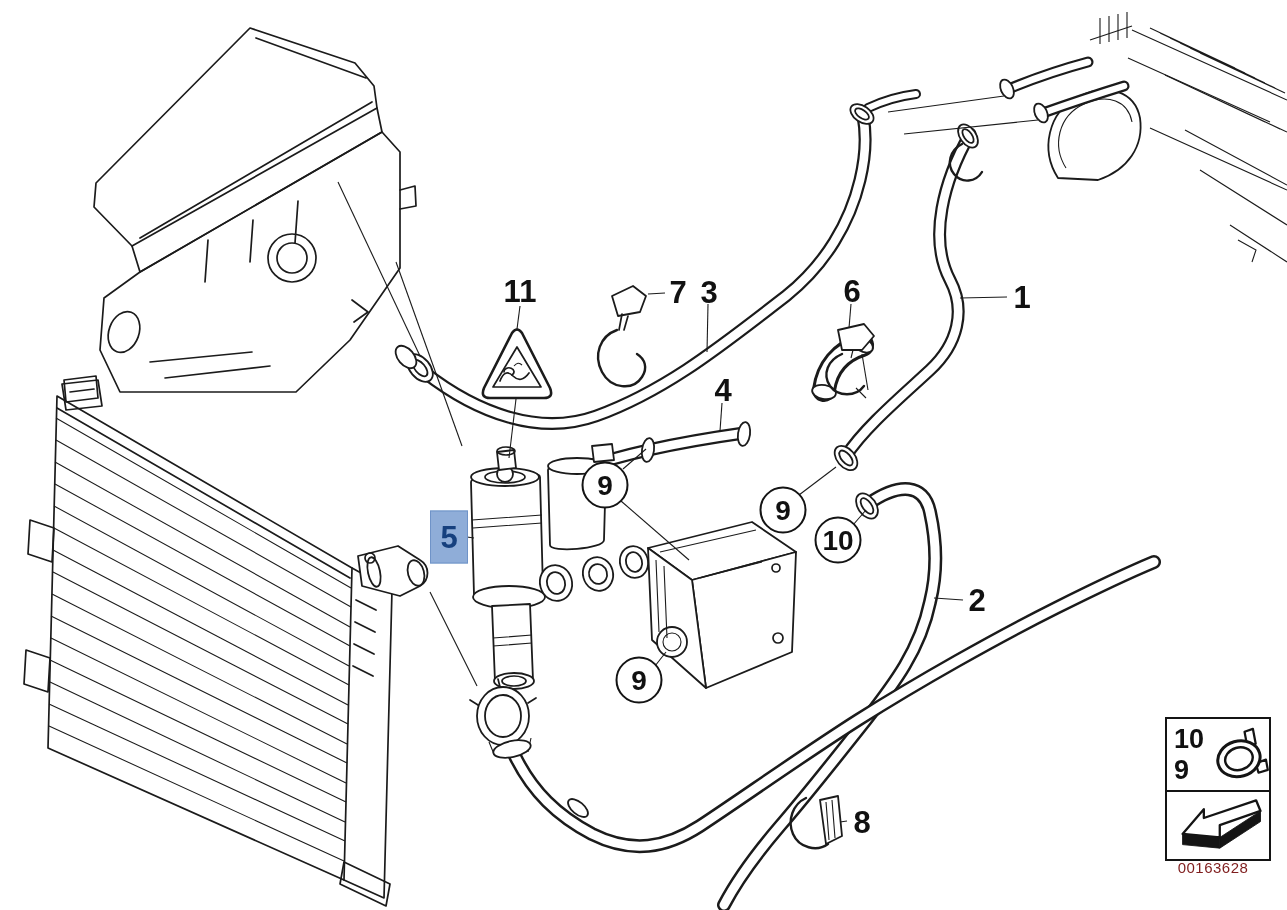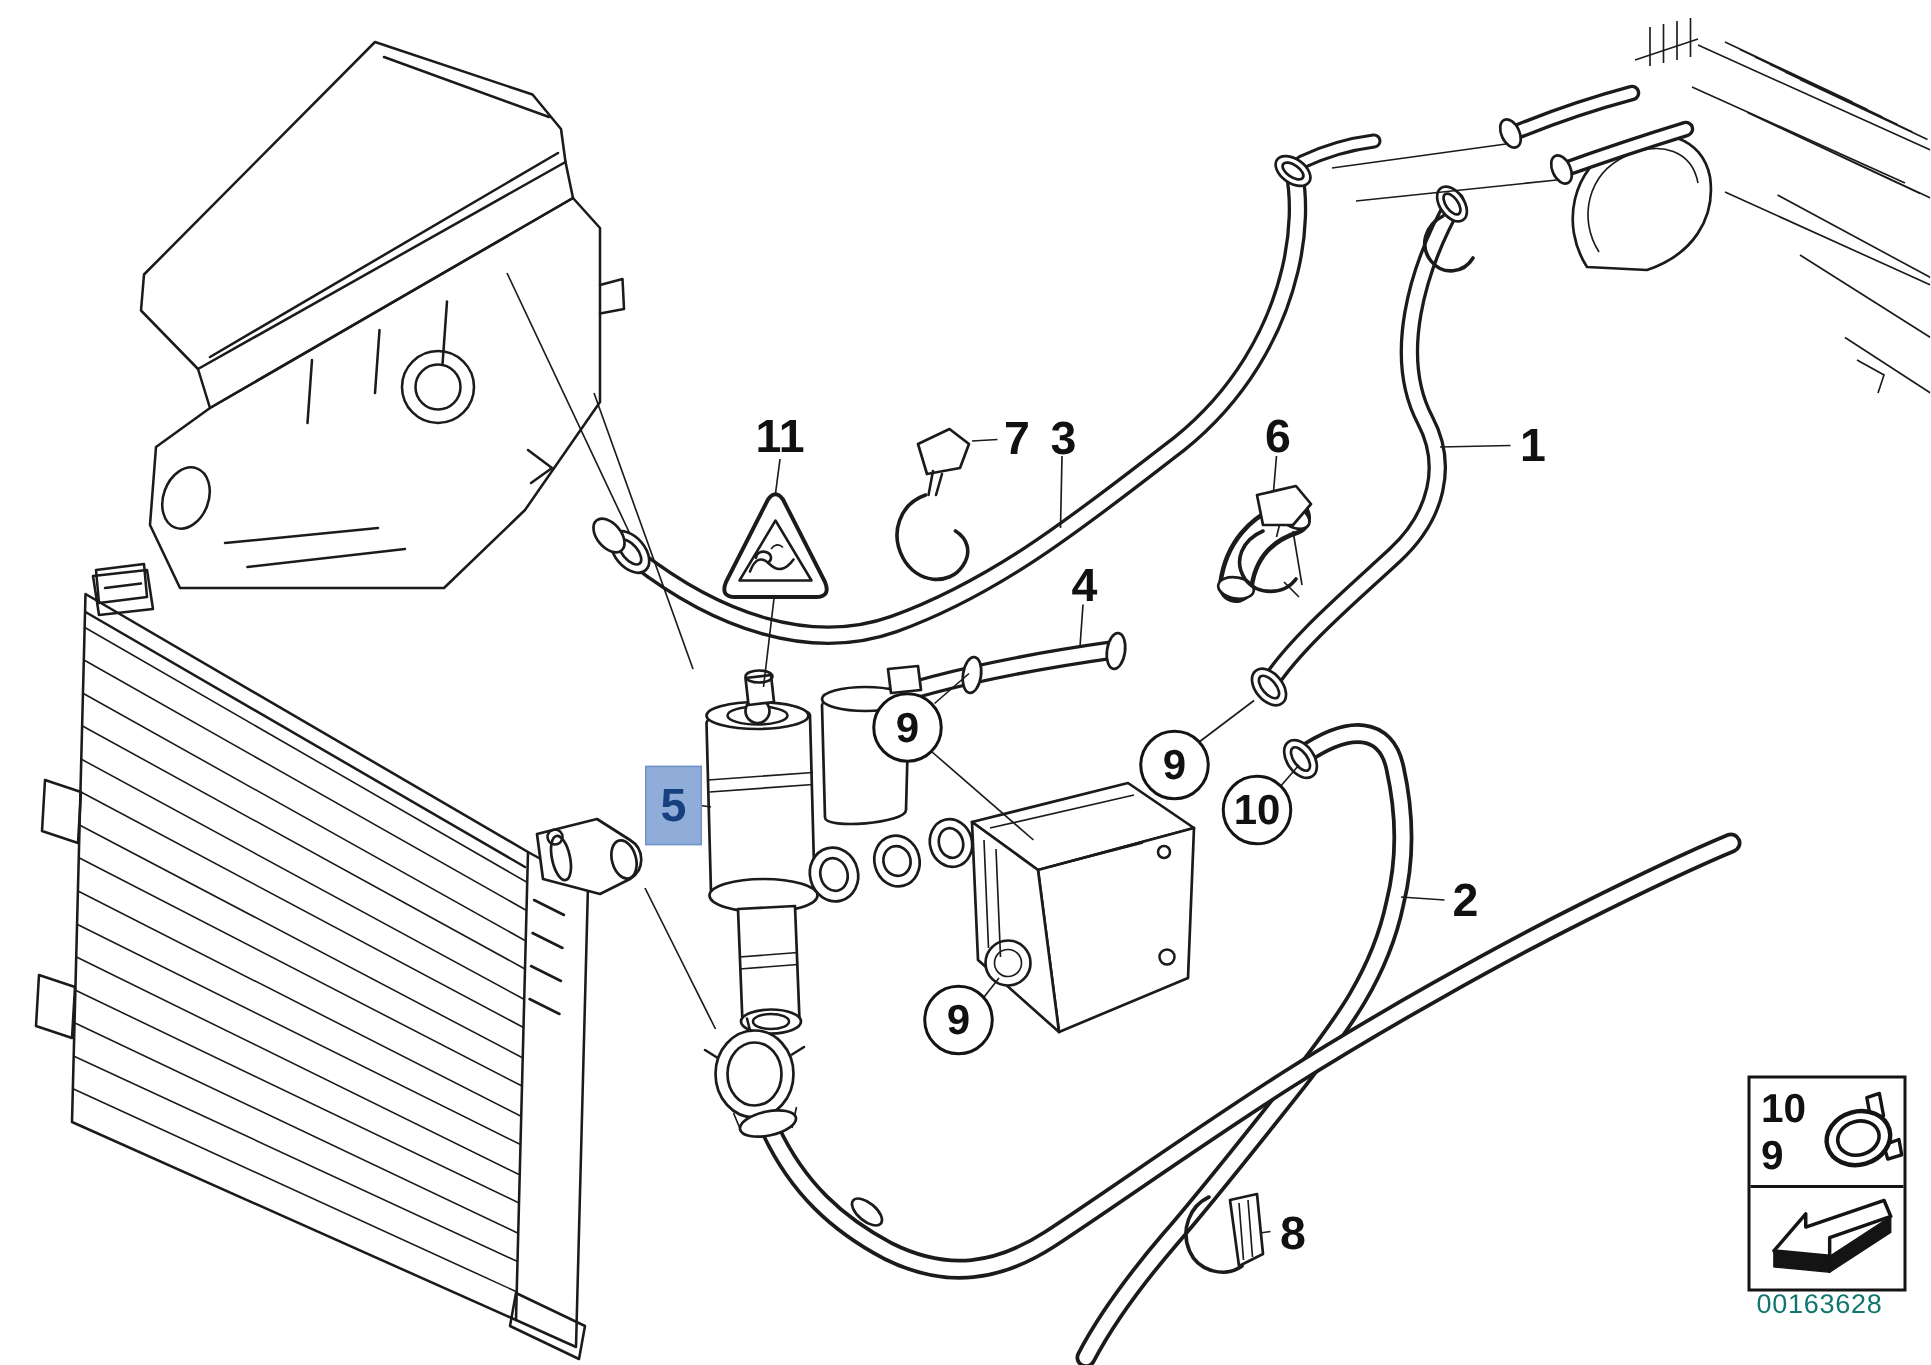--- a/index.html
+++ b/index.html
@@ -25,21 +25,21 @@
       width:36px;height:51px;display:flex;align-items:center;justify-content:center;
       font-size:31px;}
   
   .legend{position:absolute;left:1165px;top:717px;width:106px;height:144px;
       border:2px solid #141414;background:#fff;box-sizing:border-box;}
   .legend-top{height:73px;border-bottom:2px solid #141414;box-sizing:border-box;
       display:flex;align-items:center;}
   .legend-nums{width:40px;padding-left:7px;color:#111;font-weight:bold;font-size:27px;line-height:31px;}
   .legend-bottom{height:67px;display:flex;align-items:center;justify-content:center;}
   .pn{position:absolute;left:1150px;top:859px;width:126px;text-align:center;
-      color:#0f766e;font-size:18px;letter-spacing:0.5px;}
+      color:#7f1d1d;font-size:15px;letter-spacing:0.5px;}
 </style>
 </head>
 <body>
 
 <div class="stage">
 
 <svg class="art" width="1287" height="910" viewBox="0 0 1287 910">
 
   <g>
     <path class="ln" d="M250,28 L355,63 L374,86 L377,108 L132,246 L94,207 L96,183 Z"></path>

